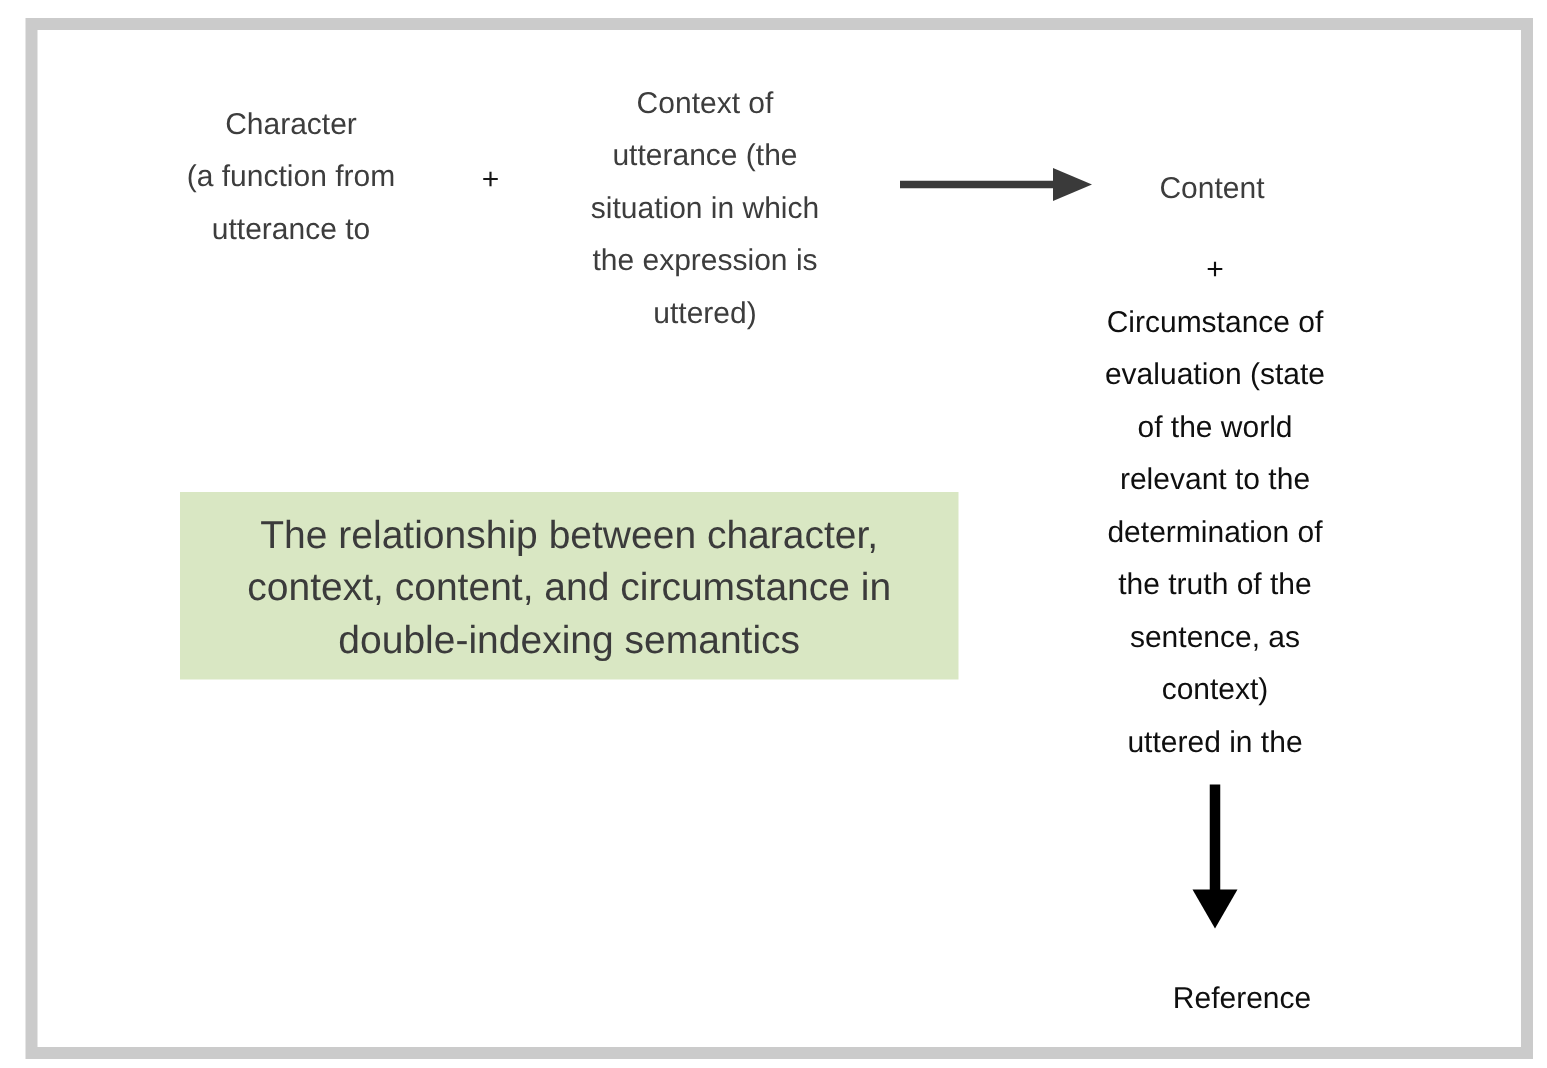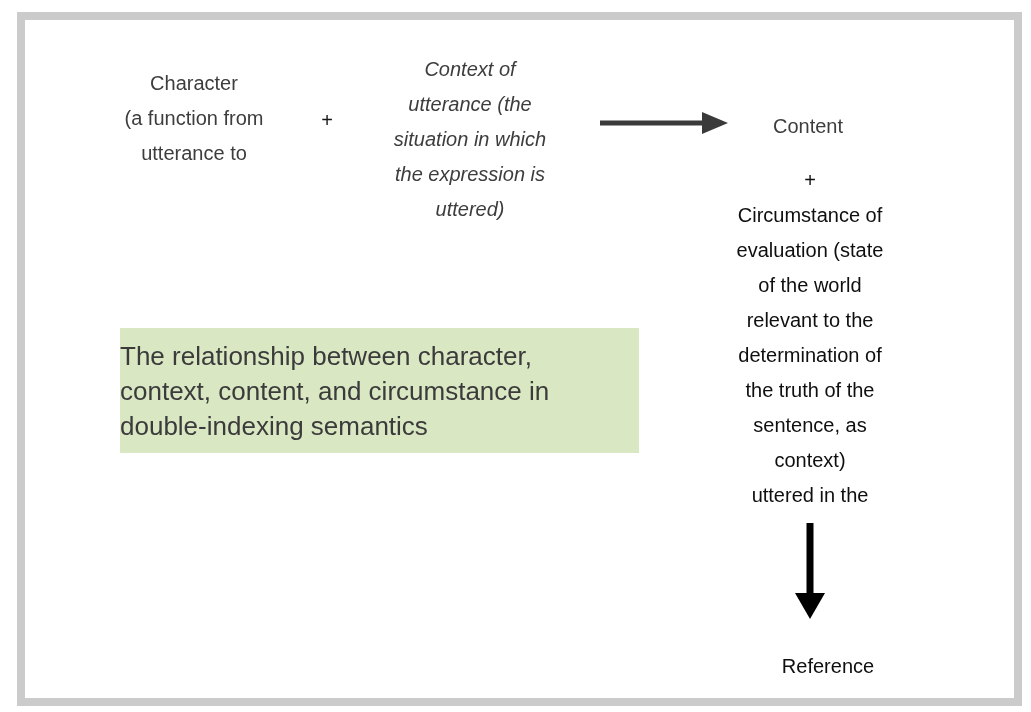--- a/index.html
+++ b/index.html
@@ -14,28 +14,28 @@
   }
   .tblock{
     position:absolute;text-align:center;font-size:20px;line-height:35px;
     white-space:nowrap;
   }
   .gray{color:#3d3d3d;}
   .black{color:#0f0f0f;}
   .line{display:block;}
   #character-block{left:64px;top:66px;width:260px;}
   #plus-top{left:312px;top:103px;width:30px;color:#161616;}
-  #context-block{left:340px;top:52px;width:260px;font-style:italic;}
+  #context-block{left:340px;top:52px;width:260px;}
   #content-label{left:738px;top:109px;width:140px;}
   #circumstance-block{left:675px;top:163px;width:270px;}
   #reference-label{left:758px;top:649px;width:140px;}
   #caption-box{
     position:absolute;left:120px;top:328px;width:519px;height:125px;
     background:#d9e7c3;color:#3b3b3b;font-size:26px;line-height:35px;
-    text-align:left;box-sizing:border-box;padding-top:11px;
+    text-align:center;box-sizing:border-box;padding-top:11px;
   }
   #right-arrow-svg{position:absolute;left:598px;top:110px;}
   #down-arrow-svg{position:absolute;left:792px;top:521px;}
 </style>
 </head>
 <body>
 
 <div class="frame"></div>
 
 <div class="tblock gray" id="character-block">

